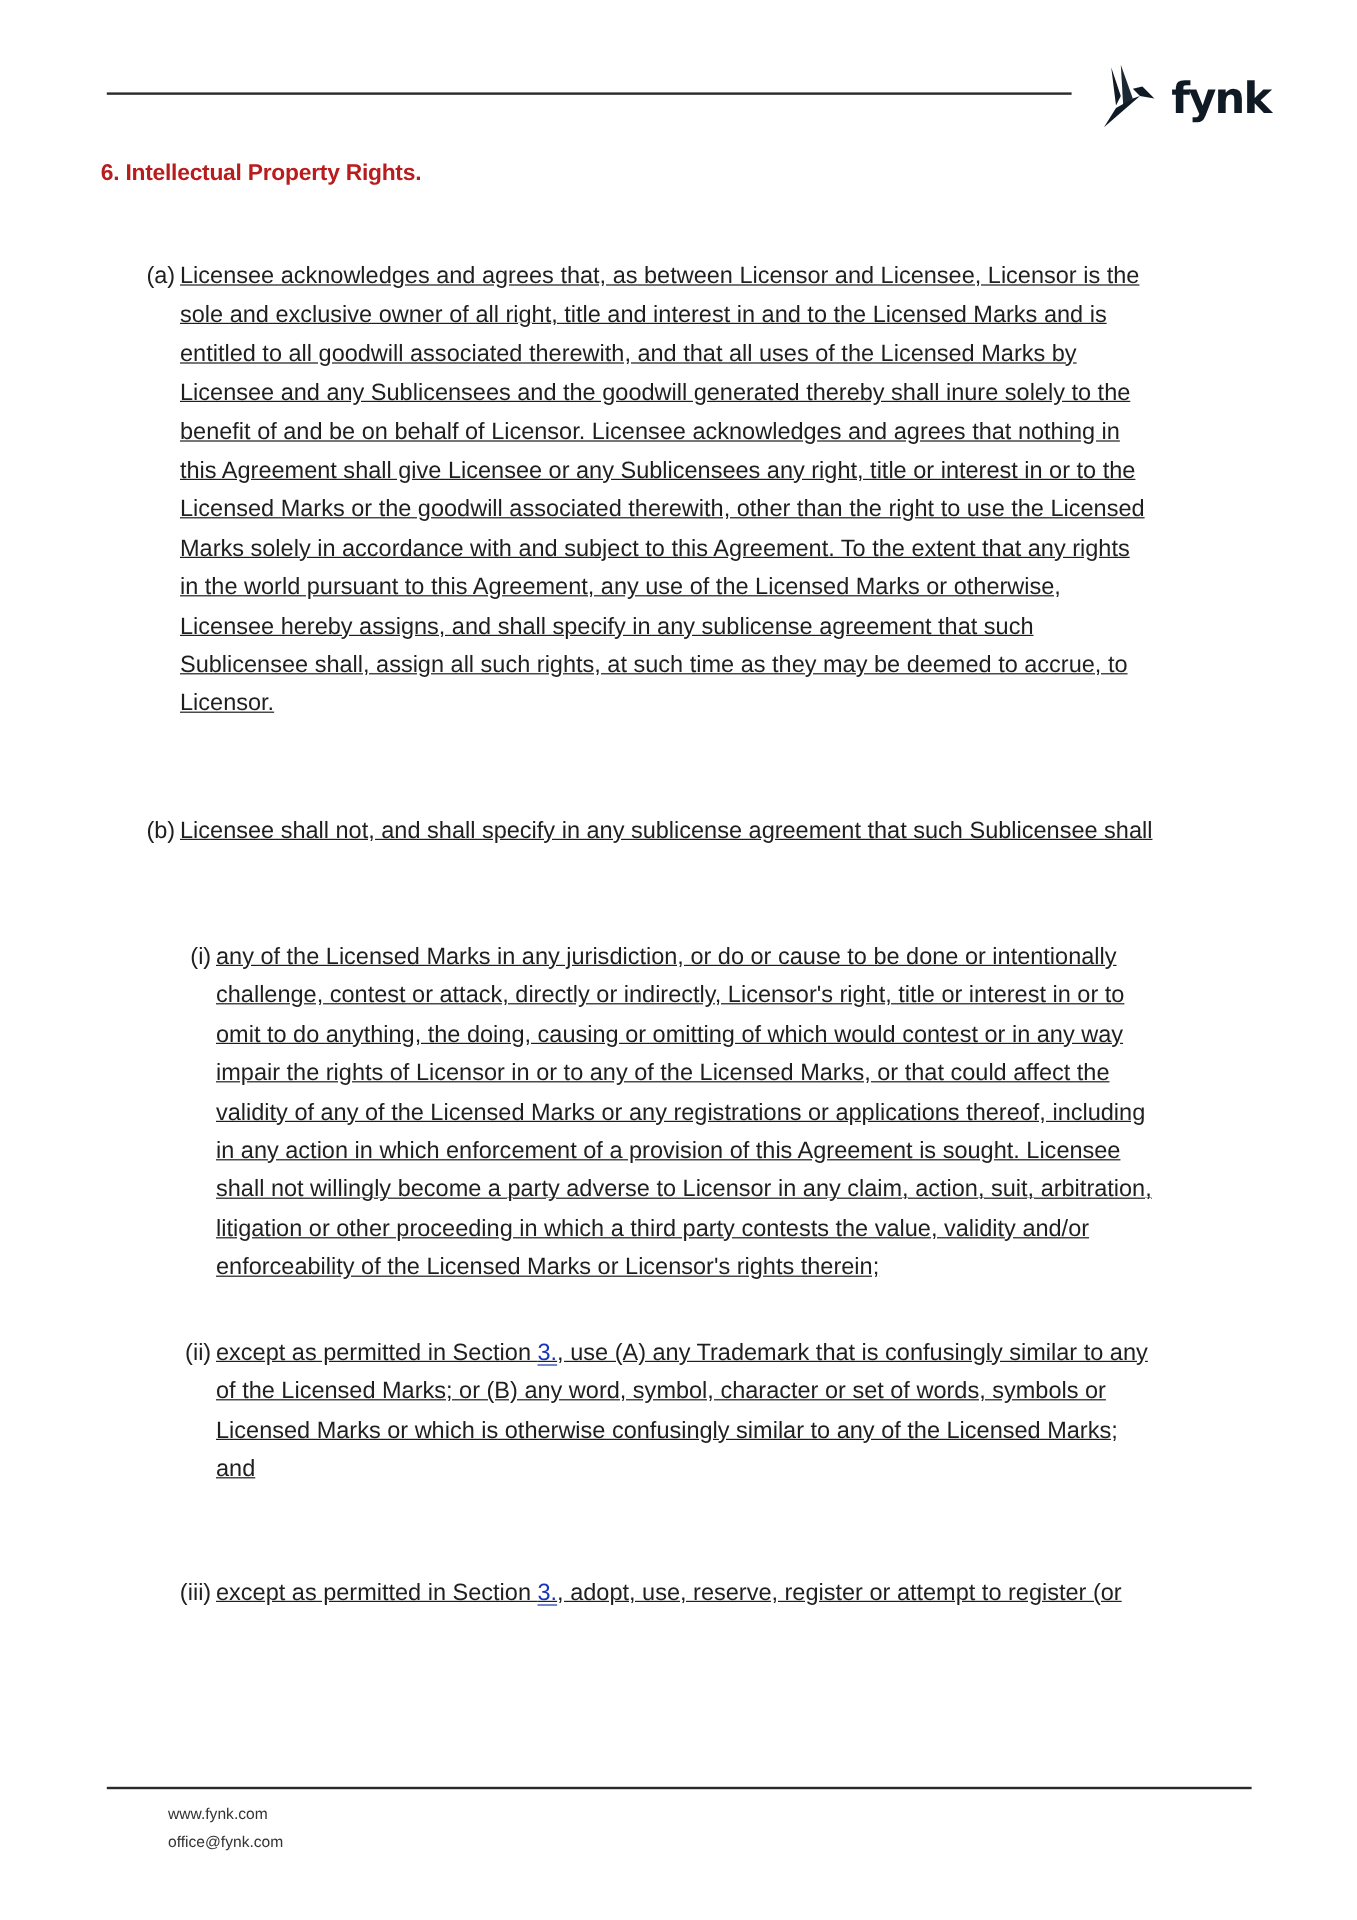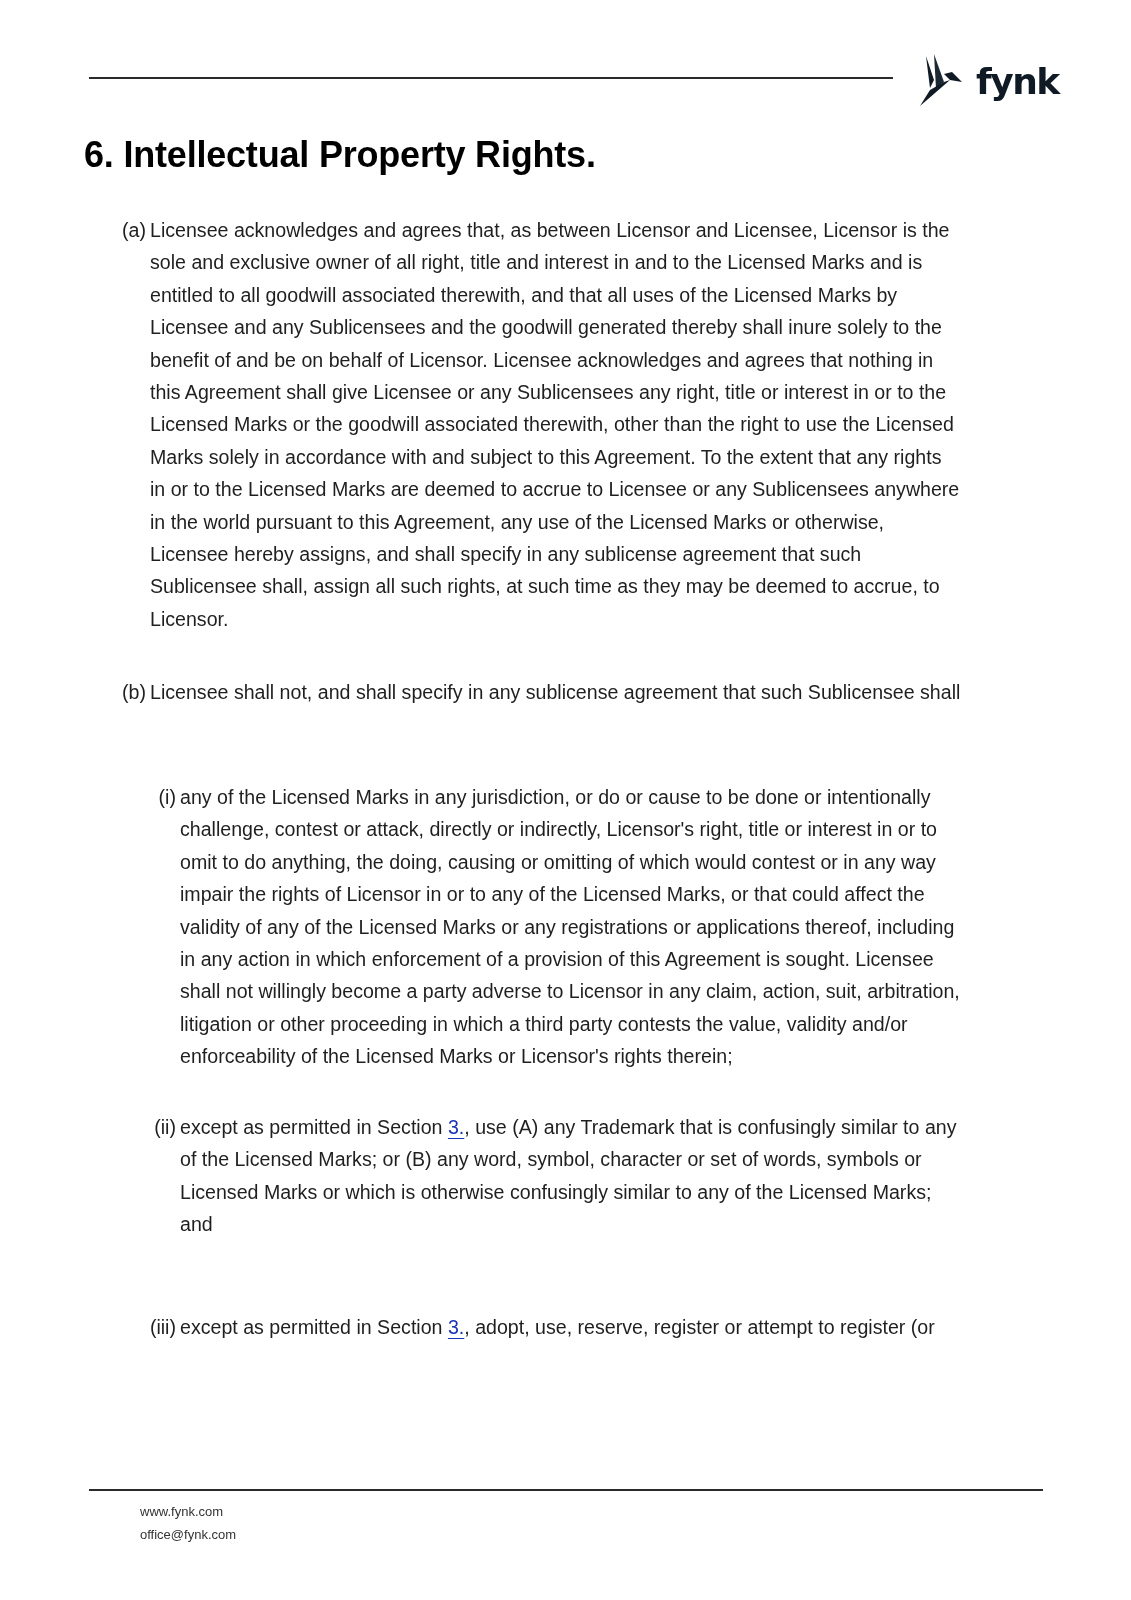--- a/index.html
+++ b/index.html
@@ -2,25 +2,25 @@
 <html><head>
 <meta charset="utf-8">
 <style>
   html, body { margin: 0; padding: 0; background: #ffffff; }
   body { width: 1131px; height: 1600px; position: relative; overflow: hidden;
          font-family: "Liberation Sans", "DejaVu Sans", sans-serif; color: #1f1f1f; }
   .hline { position: absolute; height: 2px; background: #2a2a2a; }
   .logo { position: absolute; left: 916px; top: 54px; display: flex; align-items: center; text-align: right; }
   .logo-text { font-family: "DejaVu Sans", sans-serif; font-weight: bold; font-size: 36px;
                color: #0f1a24; letter-spacing: -1.5px; margin-left: 10px; line-height: 1; }
-  .title { position: absolute; left: 84px; top: 134px; margin: 0; font-size: 36px; font-weight: bold;
-           color: #000000; letter-spacing: -0.2px; }
+  .title { position: absolute; left: 84px; top: 134px; margin: 0; font-size: 19px; font-weight: bold;
+           color: #b91c1c; letter-spacing: -0.2px; }
   .para { position: absolute; font-size: 19.6px; line-height: 32.4px; }
   .para .label { position: absolute; text-align: right; }
-  .para .line { white-space: nowrap; display: block; }
+  .para .line { white-space: nowrap; display: block; text-decoration: underline; }
   .link { color: #1a33b8; text-decoration: underline; text-underline-offset: 4px; }
   .footer-text { position: absolute; left: 140px; font-size: 13px; color: #333333; line-height: 23px; }
 </style>
 </head>
 <body>
 
 <div class="hline" style="left:89px; top:77px; width:804px;"></div>
 <div class="logo">
   <span>
     <svg width="50" height="52" viewBox="0 0 50 52">
@@ -40,21 +40,20 @@
   <span class="label" style="right:calc(100% + 4px); top:0; white-space:nowrap;">(a)</span>
   <div id="lines-a">
       <span class="line">Licensee acknowledges and agrees that, as between Licensor and Licensee, Licensor is the</span>
       <span class="line">sole and exclusive owner of all right, title and interest in and to the Licensed Marks and is</span>
       <span class="line">entitled to all goodwill associated therewith, and that all uses of the Licensed Marks by</span>
       <span class="line">Licensee and any Sublicensees and the goodwill generated thereby shall inure solely to the</span>
       <span class="line">benefit of and be on behalf of Licensor. Licensee acknowledges and agrees that nothing in</span>
       <span class="line">this Agreement shall give Licensee or any Sublicensees any right, title or interest in or to the</span>
       <span class="line">Licensed Marks or the goodwill associated therewith, other than the right to use the Licensed</span>
       <span class="line">Marks solely in accordance with and subject to this Agreement. To the extent that any rights</span>
-      <span class="line">in or to the Licensed Marks are deemed to accrue to Licensee or any Sublicensees anywhere</span>
       <span class="line">in the world pursuant to this Agreement, any use of the Licensed Marks or otherwise,</span>
       <span class="line">Licensee hereby assigns, and shall specify in any sublicense agreement that such</span>
       <span class="line">Sublicensee shall, assign all such rights, at such time as they may be deemed to accrue, to</span>
       <span class="line">Licensor.</span>
     </div>
 </div>
 
 <div class="para" style="left:150px; top:676px;">
   <span class="label" style="right:calc(100% + 4px); top:0; white-space:nowrap;">(b)</span>
   <div id="lines-b">

